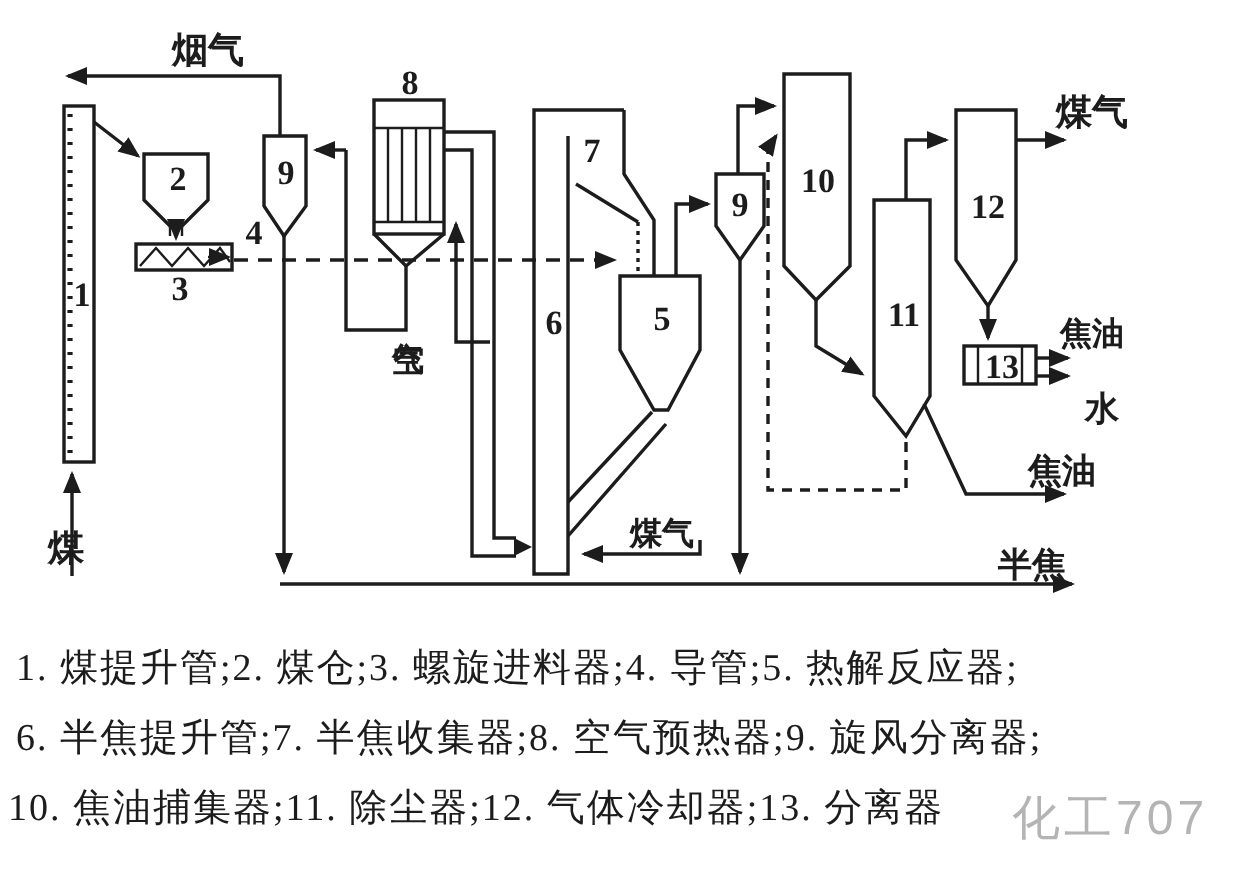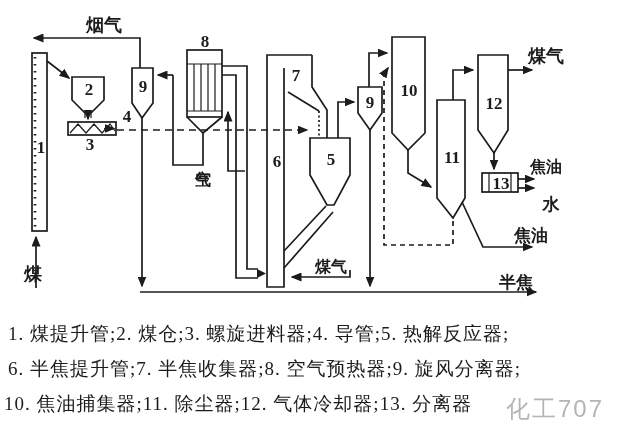--- a/index.html
+++ b/index.html
@@ -1,16 +1,16 @@
 <!DOCTYPE html>
 <html><head>
 <meta charset="utf-8">
 <style>
   html,body{margin:0;padding:0;background:#ffffff;}
-  .page{width:624px;height:435px;position:relative;background:#ffffff;overflow:hidden;}
+  .page{width:624px;height:435px;position:relative;background:#ffffff;overflow:hidden;border-radius:29px;}
   svg{display:block;}
   .ln{stroke:#1c1c1c;stroke-width:1.7;fill:none;}
   .thin{stroke:#1c1c1c;stroke-width:1.2;fill:none;}
   .dash{stroke-dasharray:7 5;}
   .dot{stroke-dasharray:2 2.5;}
   .recycle{stroke-dasharray:5 4;}
   .tick{stroke:#1c1c1c;stroke-width:2.6;stroke-dasharray:1.5 5.5;fill:none;}
   .num{font-family:"Liberation Serif","DejaVu Serif",serif;font-weight:bold;
        font-size:17px;fill:#1c1c1c;text-anchor:middle;}
   .lbl{font-family:"Liberation Serif","DejaVu Serif",serif;font-weight:bold;

